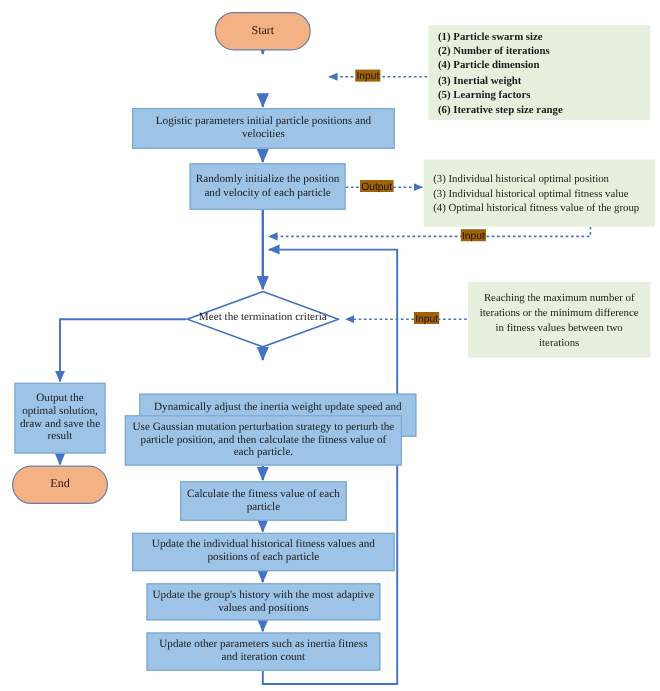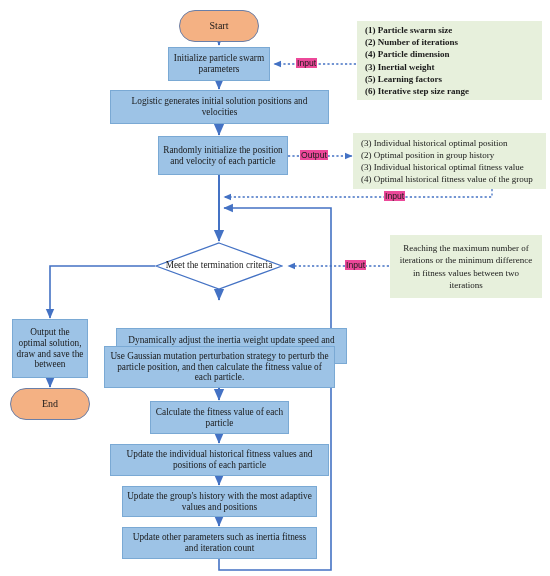--- a/index.html
+++ b/index.html
@@ -73,21 +73,21 @@
     display: flex;
     align-items: center;
     justify-content: center;
     text-align: center;
     font-size: 9.3px;
     line-height: 1.2;
     color: #1a1a1a;
   }
   .edge-label {
     position: absolute;
-    background: #ec4899;
+    background: #a16207;
     font-size: 8.6px;
     color: #1a1a1a;
     padding: 0 1px;
     z-index: 4;
     white-space: nowrap;
     font-family: "Liberation Sans", sans-serif;
   }
 </style>
 </head>
 <body>
@@ -140,34 +140,31 @@
   </svg>
 
   <div class="node term" style="left:179px; top:10px; width:80px; height:32px;">
     <span>Start</span>
   </div>
 
   <div class="node term" style="left:10px; top:388px; width:80px; height:32px;">
     <span>End</span>
   </div>
 
-  <div class="node proc" style="left:168px; top:47px; width:102px; height:34px;">
-    <span>Initialize particle swarm parameters</span>
-  </div>
 
   <div class="node proc" style="left:110px; top:90px; width:219px; height:34px;">
-    <span>Logistic generates initial solution positions and velocities</span>
+    <span>Logistic parameters initial particle positions and velocities</span>
   </div>
 
   <div class="node proc" style="left:158px; top:136px; width:130px; height:39px;">
     <span>Randomly initialize the position and velocity of each particle</span>
   </div>
 
   <div class="node proc" style="left:12px; top:319px; width:76px; height:59px;">
-    <span>Output the optimal solution, draw and save the between</span>
+    <span>Output the optimal solution, draw and save the result</span>
   </div>
 
   <div class="node proc" style="left:116px; top:301px; width:231px; height:36px;margin-top:27px;">
     <span>Dynamically adjust the inertia weight update speed and position according to the algorithm</span>
   </div>
 
   <div class="node proc" style="left:150px; top:401px; width:139px; height:33px;">
     <span>Calculate the fitness value of each particle</span>
   </div>
 
@@ -201,21 +198,20 @@
       <div>(4) Particle dimension</div>
       <div>(3) Inertial weight</div>
       <div>(5) Learning factors</div>
       <div>(6) Iterative step size range</div>
     </div>
   </div>
 
   <div class="node note" style="left:353px; top:133px; width:193px; height:56px;">
     <div class="lines">
       <div>(3) Individual historical optimal position</div>
-      <div>(2) Optimal position in group history</div>
       <div>(3) Individual historical optimal fitness value</div>
       <div>(4) Optimal historical fitness value of the group</div>
     </div>
   </div>
 
   <div class="node note center" style="left:390px; top:235px; width:152px; height:63px;">
     <div class="lines">
       <div>Reaching the maximum number of</div>
       <div>iterations or the minimum difference</div>
       <div>in fitness values between two</div>

